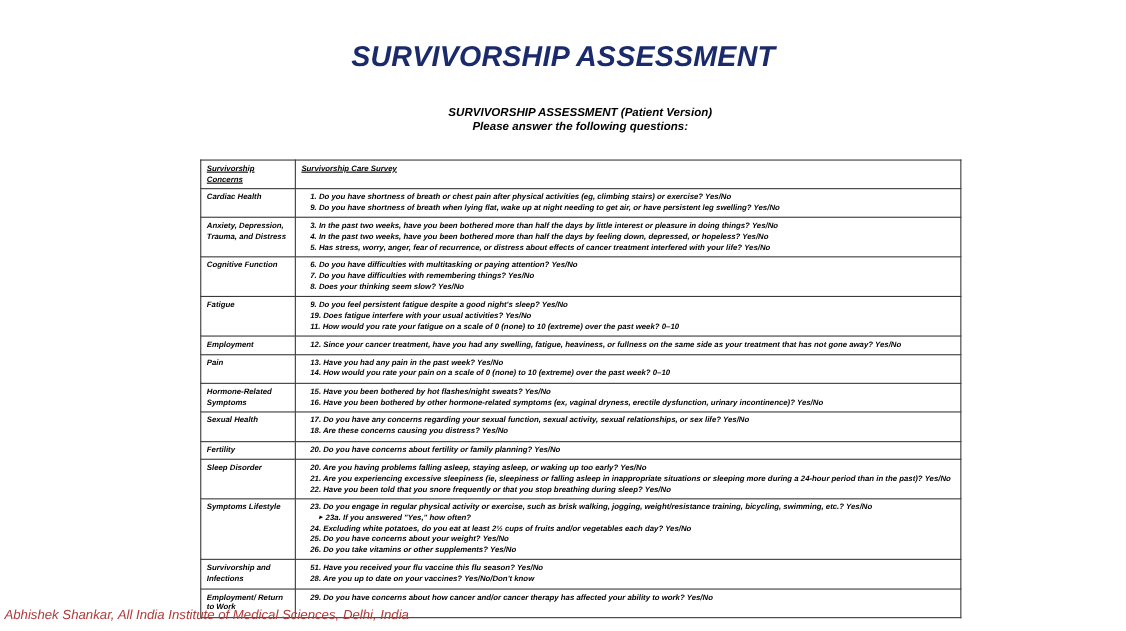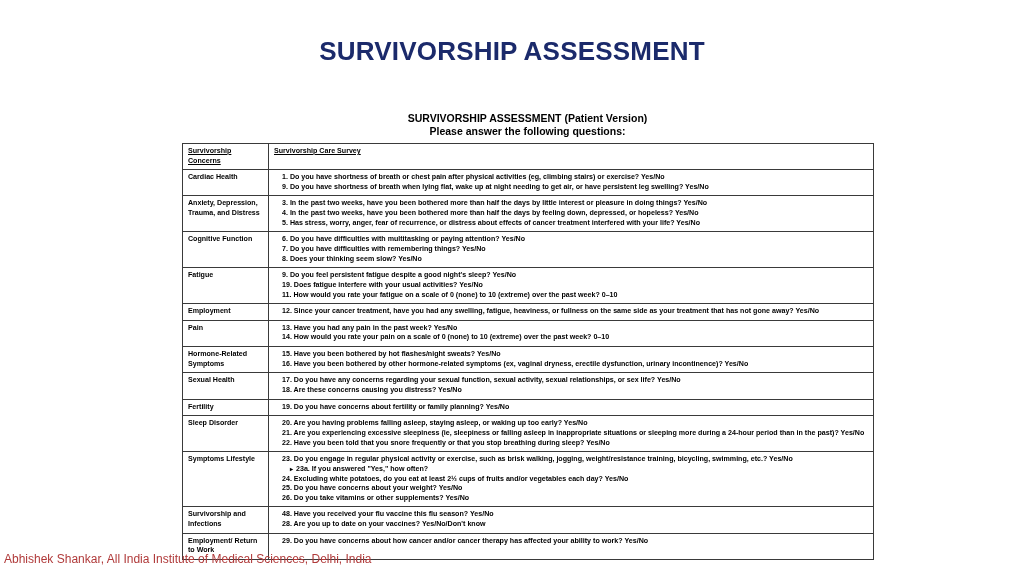--- a/index.html
+++ b/index.html
@@ -11,53 +11,54 @@
     height: 574px;
     background: #ffffff;
     font-family: "Liberation Sans", sans-serif;
     overflow: hidden;
     position: relative;
   }
   .slide {
     position: relative;
     width: 1024px;
     height: 574px;
+    font-style: italic;
   }
   .slide-title {
     position: absolute;
     top: 36px;
     left: 0;
     width: 1024px;
     text-align: center;
     font-size: 26px;
     font-weight: bold;
     color: #1b2a6b;
     letter-spacing: 0.2px;
     font-family: "Liberation Sans", sans-serif;
   }
   .doc-block {
     position: absolute;
-    top: 112px;
+    top: 96px;
     left: 167px;
     width: 691px;
     padding-left: 15px;
   }
   .doc-heading {
     text-align: center;
     font-size: 10.5px;
     font-weight: bold;
     color: #000000;
     line-height: 1.28;
     font-family: "Liberation Sans", sans-serif;
   }
   .doc-heading .line2 {
     display: block;
   }
   table.survey {
-    margin-top: 4px;
+    margin-top: 22px;
     border-collapse: collapse;
     width: 691px;
     table-layout: fixed;
     border: 1px solid #3a3a3a;
   }
   table.survey col.c1 { width: 86px; }
   table.survey col.c2 { width: 605px; }
   table.survey th, table.survey td {
     border: 1px solid #3a3a3a;
     vertical-align: top;
@@ -192,21 +193,21 @@
           <tr>
             <td class="concern">Sexual Health</td>
             <td class="questions">
               <span class="qline indent">17. Do you have any concerns regarding your sexual function, sexual activity, sexual relationships, or sex life? Yes/No</span>
               <span class="qline indent">18. Are these concerns causing you distress? Yes/No</span>
             </td>
           </tr>
           <tr>
             <td class="concern">Fertility</td>
             <td class="questions">
-              <span class="qline indent">19. Do you have concerns about fertility or family planning? Yes/No</span>
+              <span class="qline indent">20. Do you have concerns about fertility or family planning? Yes/No</span>
             </td>
           </tr>
           <tr>
             <td class="concern">Sleep Disorder</td>
             <td class="questions">
               <span class="qline indent">20. Are you having problems falling asleep, staying asleep, or waking up too early? Yes/No</span>
               <span class="qline indent">21. Are you experiencing excessive sleepiness (ie, sleepiness or falling asleep in inappropriate situations or sleeping more during a 24-hour period than in the past)? Yes/No</span>
               <span class="qline indent">22. Have you been told that you snore frequently or that you stop breathing during sleep? Yes/No</span>
             </td>
           </tr>
@@ -216,21 +217,21 @@
               <span class="qline indent">23. Do you engage in regular physical activity or exercise, such as brisk walking, jogging, weight/resistance training, bicycling, swimming, etc.? Yes/No</span>
               <span class="qline sub"><span class="bullet-mark">▸</span><span>23a. If you answered "Yes," how often?</span></span>
               <span class="qline indent">24. Excluding white potatoes, do you eat at least 2½ cups of fruits and/or vegetables each day? Yes/No</span>
               <span class="qline indent">25. Do you have concerns about your weight? Yes/No</span>
               <span class="qline indent">26. Do you take vitamins or other supplements? Yes/No</span>
             </td>
           </tr>
           <tr>
             <td class="concern">Survivorship and Infections</td>
             <td class="questions">
-              <span class="qline indent">48. Have you received your flu vaccine this flu season? Yes/No</span>
+              <span class="qline indent">51. Have you received your flu vaccine this flu season? Yes/No</span>
               <span class="qline indent">28. Are you up to date on your vaccines? Yes/No/Don't know</span>
             </td>
           </tr>
           <tr>
             <td class="concern">Employment/ Return to Work</td>
             <td class="questions">
               <span class="qline indent">29. Do you have concerns about how cancer and/or cancer therapy has affected your ability to work? Yes/No</span>
             </td>
           </tr>
         </tbody>

